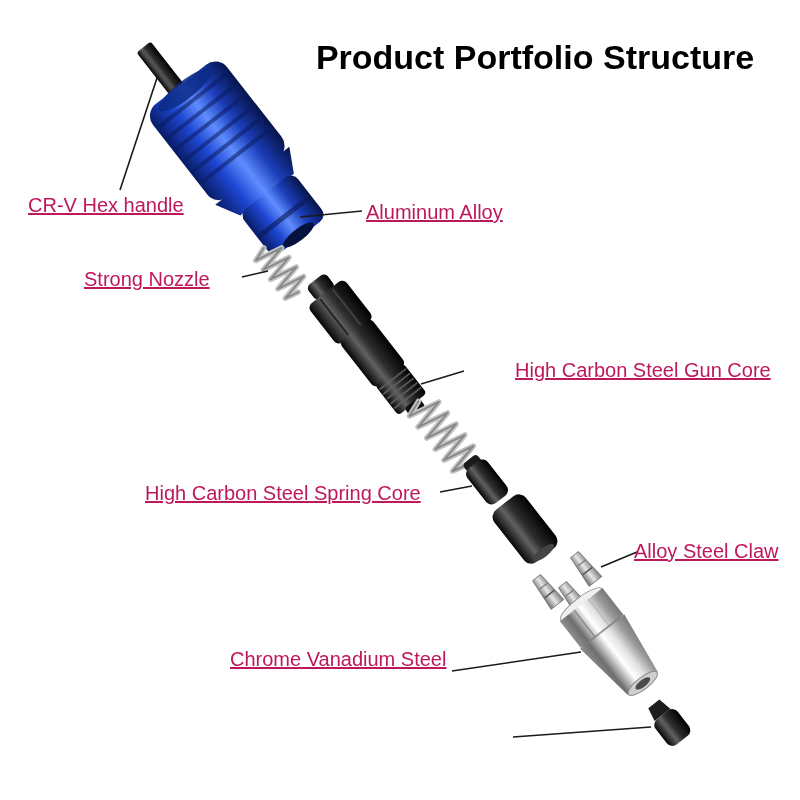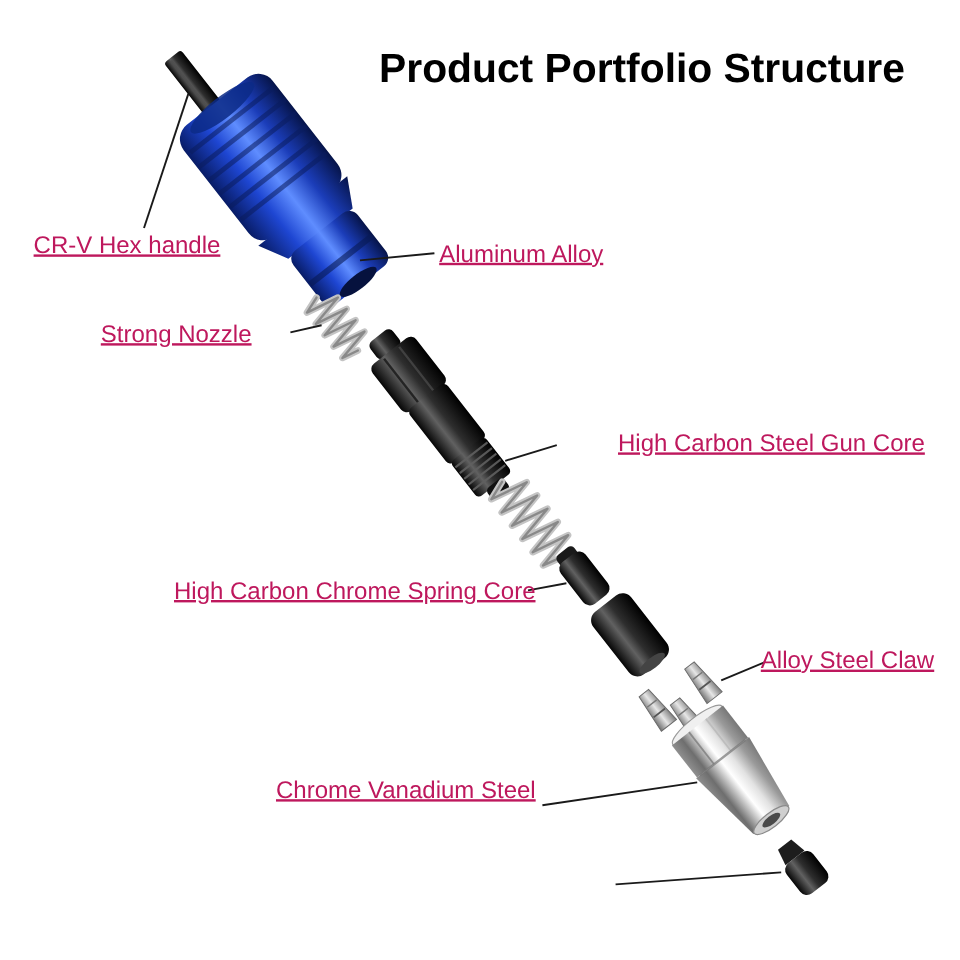--- a/index.html
+++ b/index.html
@@ -187,21 +187,21 @@
   <div class="page-title">Product Portfolio Structure</div>
 
   <div class="part-label" style="left:28px; top:194px;">CR-V Hex handle</div>
 
   <div class="part-label" style="left:366px; top:201px;">Aluminum Alloy</div>
 
   <div class="part-label" style="left:84px; top:268px;">Strong Nozzle</div>
 
   <div class="part-label" style="left:467px; top:359px;margin-left:48px;">High Carbon Steel Gun Core</div>
 
-  <div class="part-label" style="left:145px; top:482px;">High Carbon Chrome Spring Core</div>
+  <div class="part-label" style="left:145px; top:482px;">High Carbon Steel Spring Core</div>
 
   <div class="part-label" style="left:634px; top:540px;">Alloy Steel Claw</div>
 
   <div class="part-label two-line" style="left:230px; top:649px;">
     <div>Chrome Vanadium Steel</div>
   </div>
 
 
 </div>
 

